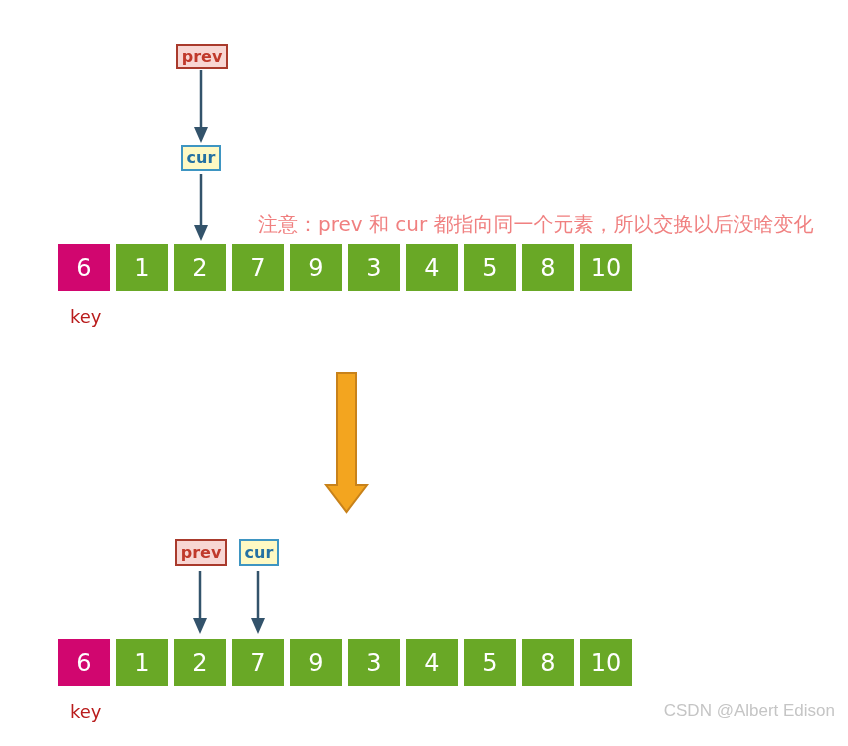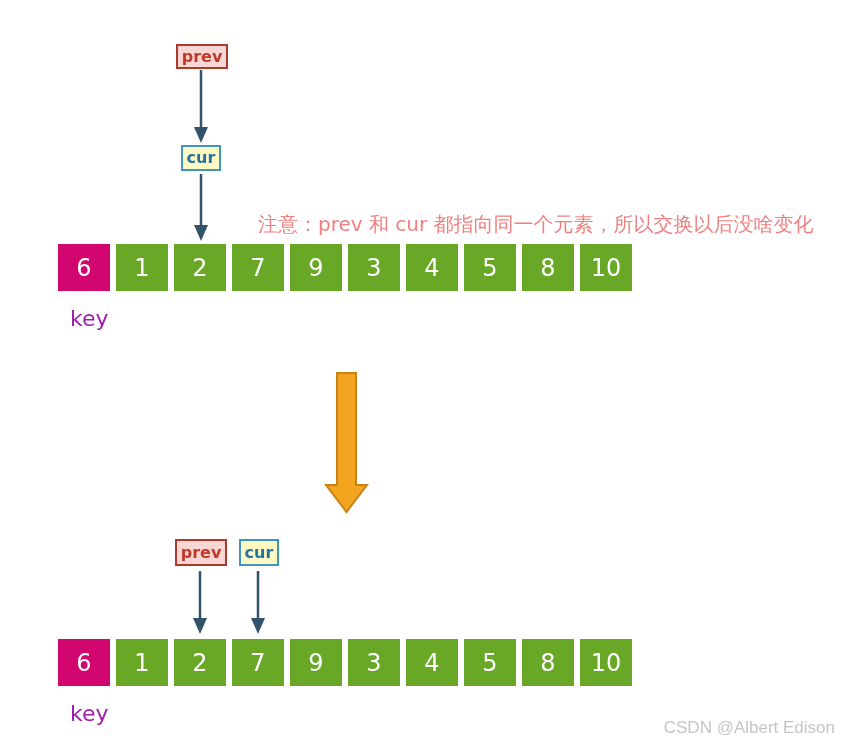--- a/index.html
+++ b/index.html
@@ -54,22 +54,22 @@
     color: #ffffff;
     font-size: 24px;
     font-weight: 500;
   }
   .cell.key-cell {
     background: #d1066f;
   }
 
   .key-label {
     position: absolute;
-    color: #a21caf;
-    font-size: 22px;
+    color: #b91c1c;
+    font-size: 18px;
     line-height: 1;
   }
 
   .annotation {
     position: absolute;
     color: #f08080;
     font-size: 20px;
     line-height: 1.2;
     white-space: nowrap;
   }
@@ -146,15 +146,15 @@
     <div class="cell">9</div>
     <div class="cell">3</div>
     <div class="cell">4</div>
     <div class="cell">5</div>
     <div class="cell">8</div>
     <div class="cell">10</div>
   </div>
 
   <div class="key-label" style="left:70px; top:703px;">key</div>
 
-  <div class="watermark" style="right:13px; top:718px;">CSDN @Albert Edison</div>
+  <div class="watermark" style="right:13px; top:701px;">CSDN @Albert Edison</div>
 
 </div>
 
 </body></html>

